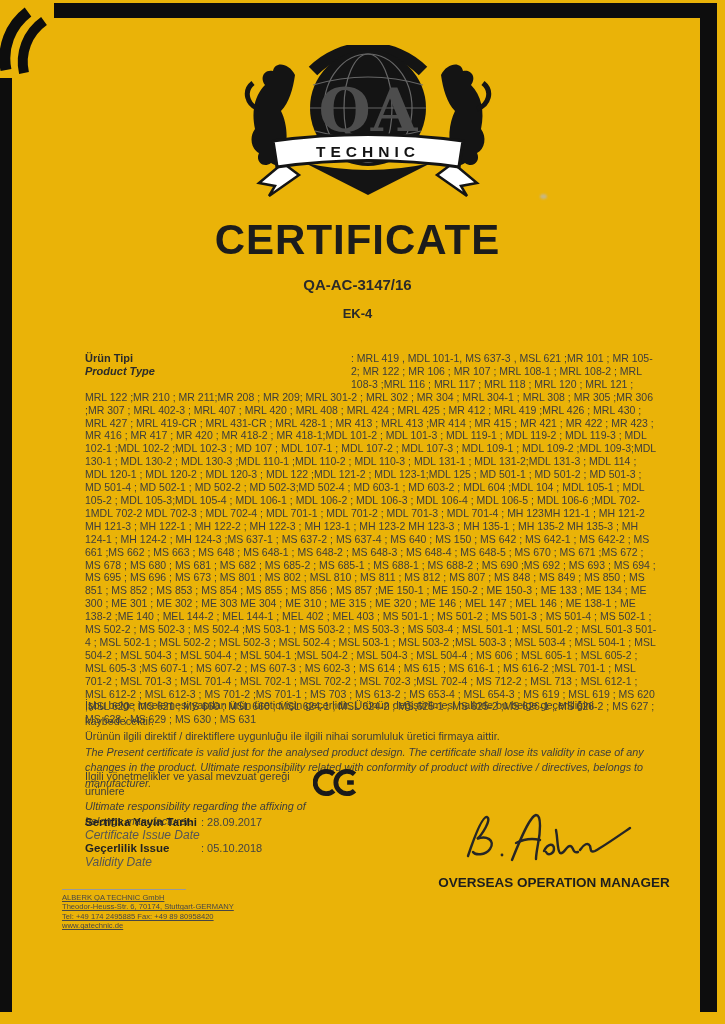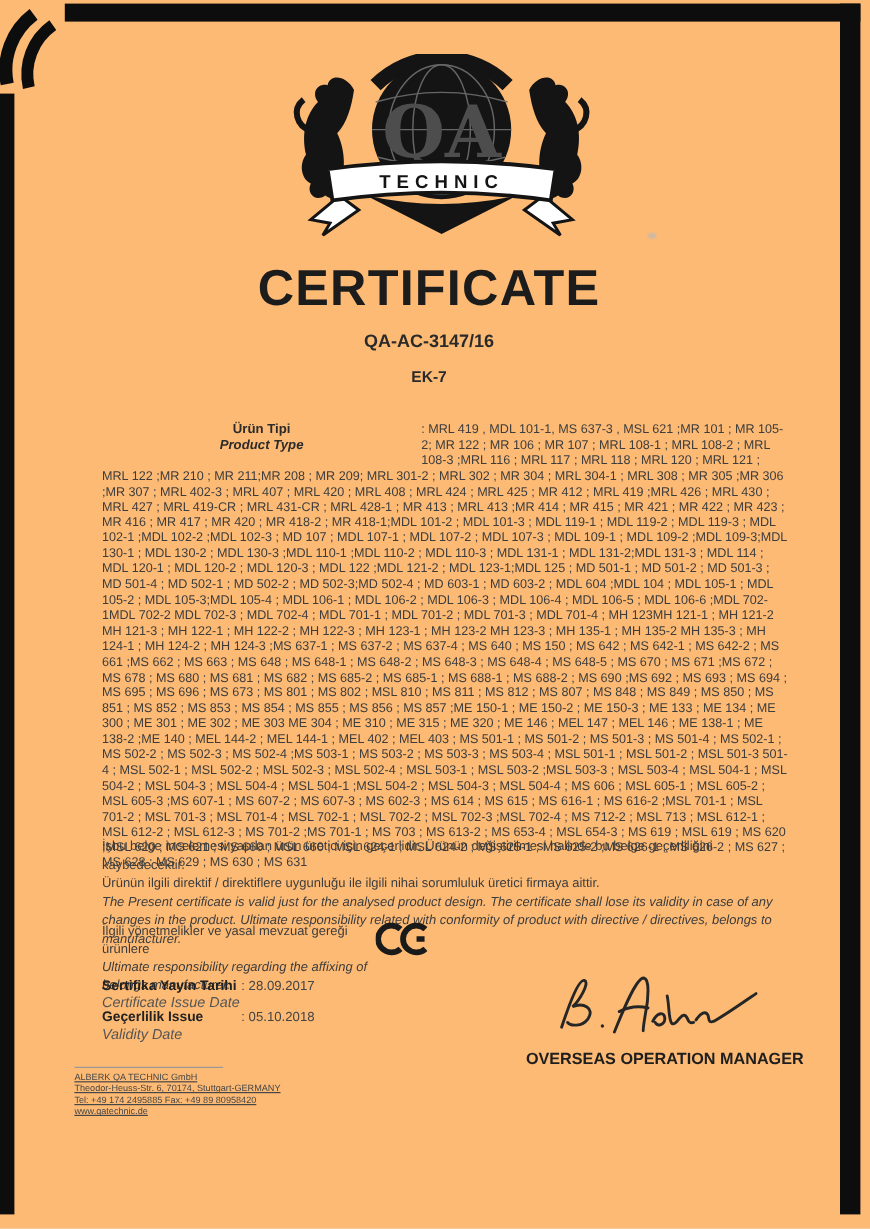--- a/index.html
+++ b/index.html
@@ -1,36 +1,36 @@
 <!DOCTYPE html>
 <html><head>
 <meta charset="utf-8">
 <style>
   html,body{margin:0;padding:0;background:#e8e8e8;}
   .page{
     position:relative;width:725px;height:1024px;margin:0 auto;
-    background:#fdba74;overflow:hidden;
+    background:#eab308;overflow:hidden;
     font-family:"Liberation Sans",sans-serif;color:#333;
   }
   .abs{position:absolute;}
   
   .frame-top{left:54px;top:3px;width:663px;height:15px;background:#0d0d0d;}
   .frame-right{left:700px;top:3px;width:17px;height:1009px;background:#0d0d0d;}
   .frame-left{left:0;top:78px;width:12px;height:934px;background:#0d0d0d;}
   
   .cert-title{left:15px;top:216px;width:685px;text-align:center;
     font-size:42px;font-weight:800;letter-spacing:1px;color:#1c1c1c;}
   .cert-no{left:15px;top:276px;width:685px;text-align:center;
     font-size:15px;font-weight:700;color:#2a2a2a;}
   .cert-annex{left:15px;top:306px;width:685px;text-align:center;
     font-size:13px;font-weight:700;color:#2a2a2a;}
   
   .product-block{left:85px;top:352px;width:572px;font-size:10.5px;
     line-height:12.9px;color:#3d3d3d;}
-  .product-label{float:left;width:266px;height:27px;text-align:center;}
+  .product-label{float:left;width:266px;height:27px;}
   .lbl-tr{font-weight:700;font-size:11px;color:#2b2b2b;display:block;line-height:13px;}
   .lbl-en{font-weight:700;font-style:italic;font-size:11px;color:#2b2b2b;display:block;line-height:13px;}
   
   .statements{left:85px;top:698px;width:574px;font-size:10.8px;line-height:15.6px;color:#3d3d3d;}
   .stmt-en{font-style:italic;}
   
   .ce-left{left:85px;top:769px;width:228px;font-size:10.8px;line-height:15px;color:#3d3d3d;}
   .ce-right{left:368px;top:769px;width:292px;font-size:10.8px;line-height:15px;color:#3d3d3d;}
   .ce-mark{left:313px;top:766px;}
   
@@ -93,21 +93,21 @@
     <path d="M62,118 Q125,132 188,118 L125,150 Z" fill="#141414"></path>
 
     <path d="M30,96 Q125,83 220,96 L216,122 Q125,109 34,122 Z" fill="#ffffff" stroke="#141414" stroke-width="3.2"></path>
     <text x="125" y="112" text-anchor="middle" font-family="Liberation Sans, sans-serif" font-size="15.5" font-weight="bold" letter-spacing="5" fill="#141414">TECHNIC</text>
   </svg>
 
   <div class="abs speck"></div>
 
   <div class="abs cert-title">CERTIFICATE</div>
   <div class="abs cert-no">QA-AC-3147/16</div>
-  <div class="abs cert-annex">EK-7</div>
+  <div class="abs cert-annex">EK-4</div>
 
   <div class="abs product-block">
     <div class="product-label">
       <span class="lbl-tr">Ürün Tipi</span>
       <span class="lbl-en">Product Type</span>
     </div>
     <span>: MRL 419 , MDL 101-1, MS 637-3 , MSL 621  ;MR 101 ; MR 105-2; MR 122 ; MR 106 ; MR 107 ; MRL 108-1 ; MRL 108-2 ; MRL 108-3 ;MRL 116 ; MRL 117 ; MRL 118 ; MRL 120 ; MRL 121 ; MRL 122 ;MR 210 ; MR 211;MR 208 ; MR 209; MRL 301-2 ; MRL 302 ; MR 304 ; MRL 304-1 ; MRL 308 ; MR 305 ;MR 306 ;MR 307 ; MRL 402-3 ; MRL 407 ; MRL 420 ; MRL 408 ; MRL 424 ; MRL 425 ; MR 412 ; MRL 419 ;MRL 426 ; MRL 430 ; MRL 427 ; MRL 419-CR ; MRL 431-CR ; MRL 428-1 ; MR 413 ; MRL 413 ;MR 414 ; MR 415 ; MR 421 ; MR 422 ; MR 423 ; MR 416 ; MR 417 ; MR 420 ; MR 418-2 ; MR 418-1;MDL 101-2 ; MDL 101-3 ; MDL 119-1 ; MDL 119-2 ; MDL 119-3 ; MDL 102-1 ;MDL 102-2 ;MDL 102-3 ; MD 107 ; MDL 107-1 ; MDL 107-2 ; MDL 107-3 ; MDL 109-1 ; MDL 109-2 ;MDL 109-3;MDL 130-1 ; MDL 130-2 ; MDL 130-3 ;MDL 110-1 ;MDL 110-2 ; MDL 110-3 ; MDL 131-1 ; MDL 131-2;MDL 131-3 ; MDL 114 ; MDL 120-1 ; MDL 120-2 ; MDL 120-3 ; MDL 122 ;MDL 121-2 ; MDL 123-1;MDL 125 ; MD 501-1 ; MD 501-2 ; MD 501-3 ; MD 501-4 ; MD 502-1 ; MD 502-2 ; MD 502-3;MD 502-4 ; MD 603-1 ; MD 603-2 ; MDL 604 ;MDL 104 ; MDL 105-1 ; MDL 105-2 ; MDL 105-3;MDL 105-4 ; MDL 106-1 ; MDL 106-2 ; MDL 106-3 ; MDL 106-4 ; MDL 106-5 ; MDL 106-6 ;MDL 702-1MDL 702-2  MDL 702-3 ; MDL 702-4 ; MDL 701-1 ; MDL 701-2 ; MDL 701-3 ; MDL 701-4 ; MH 123MH 121-1 ; MH 121-2 MH 121-3 ; MH 122-1 ; MH 122-2 ; MH 122-3 ; MH 123-1 ; MH 123-2 MH 123-3 ; MH 135-1 ; MH 135-2  MH 135-3 ; MH 124-1 ; MH 124-2 ; MH 124-3  ;MS 637-1 ; MS 637-2 ; MS 637-4 ; MS 640 ; MS 150 ; MS 642 ; MS 642-1 ; MS 642-2 ; MS 661 ;MS 662 ; MS 663 ; MS 648 ; MS 648-1 ; MS 648-2 ; MS 648-3 ; MS 648-4 ; MS 648-5 ; MS 670 ; MS 671  ;MS 672 ; MS 678 ; MS 680 ; MS 681 ; MS 682 ; MS 685-2 ; MS 685-1 ; MS 688-1 ; MS 688-2 ; MS 690  ;MS 692 ; MS 693 ; MS 694 ; MS 695 ; MS 696 ; MS 673 ; MS 801 ; MS 802 ; MSL 810 ; MS 811 ; MS 812  ; MS 807 ; MS 848 ; MS 849 ; MS 850 ; MS 851 ; MS 852 ; MS 853 ; MS 854 ; MS 855 ; MS 856 ; MS 857  ;ME 150-1 ; ME 150-2 ; ME 150-3 ; ME 133 ; ME 134 ; ME 300 ; ME 301 ; ME 302 ; ME 303 ME 304 ; ME 310 ; ME 315 ; ME 320 ; ME 146 ; MEL 147 ; MEL 146 ; ME 138-1 ; ME 138-2  ;ME 140 ; MEL 144-2 ; MEL 144-1 ; MEL 402 ; MEL 403 ; MS 501-1 ; MS 501-2 ; MS 501-3 ; MS 501-4 ; MS 502-1 ; MS 502-2 ; MS 502-3 ; MS 502-4 ;MS 503-1 ; MS 503-2 ; MS 503-3 ; MS 503-4 ; MSL 501-1 ; MSL 501-2 ; MSL 501-3  501-4 ; MSL 502-1 ; MSL 502-2 ; MSL 502-3 ; MSL 502-4 ; MSL 503-1 ; MSL 503-2  ;MSL 503-3 ; MSL 503-4 ; MSL 504-1 ; MSL 504-2 ; MSL 504-3 ; MSL 504-4 ; MSL 504-1 ;MSL 504-2 ; MSL 504-3 ; MSL 504-4 ; MS 606 ; MSL 605-1 ; MSL 605-2 ; MSL 605-3  ;MS 607-1 ; MS 607-2 ; MS 607-3 ; MS 602-3 ; MS 614 ; MS 615 ; MS 616-1 ; MS 616-2  ;MSL 701-1 ; MSL 701-2 ; MSL 701-3 ; MSL 701-4 ; MSL 702-1 ; MSL 702-2 ; MSL 702-3  ;MSL 702-4 ; MS 712-2 ; MSL 713 ; MSL 612-1 ; MSL 612-2 ; MSL 612-3 ; MS 701-2 ;MS 701-1 ; MS 703 ; MS 613-2 ; MS 653-4 ; MSL 654-3 ; MS 619 ; MSL 619 ; MS 620 ;MSL 620 ; MS 621 ; MS 660 ; MSL 660 ; MSL 624-1 ; MSL 624-2 ; MS 625-1 ; MS 625-2 ;MS 626-1 ; MS 626-2 ; MS 627 ; MS 628 ; MS 629 ; MS 630 ; MS 631</span>
   </div>
 
   <div class="abs statements">

